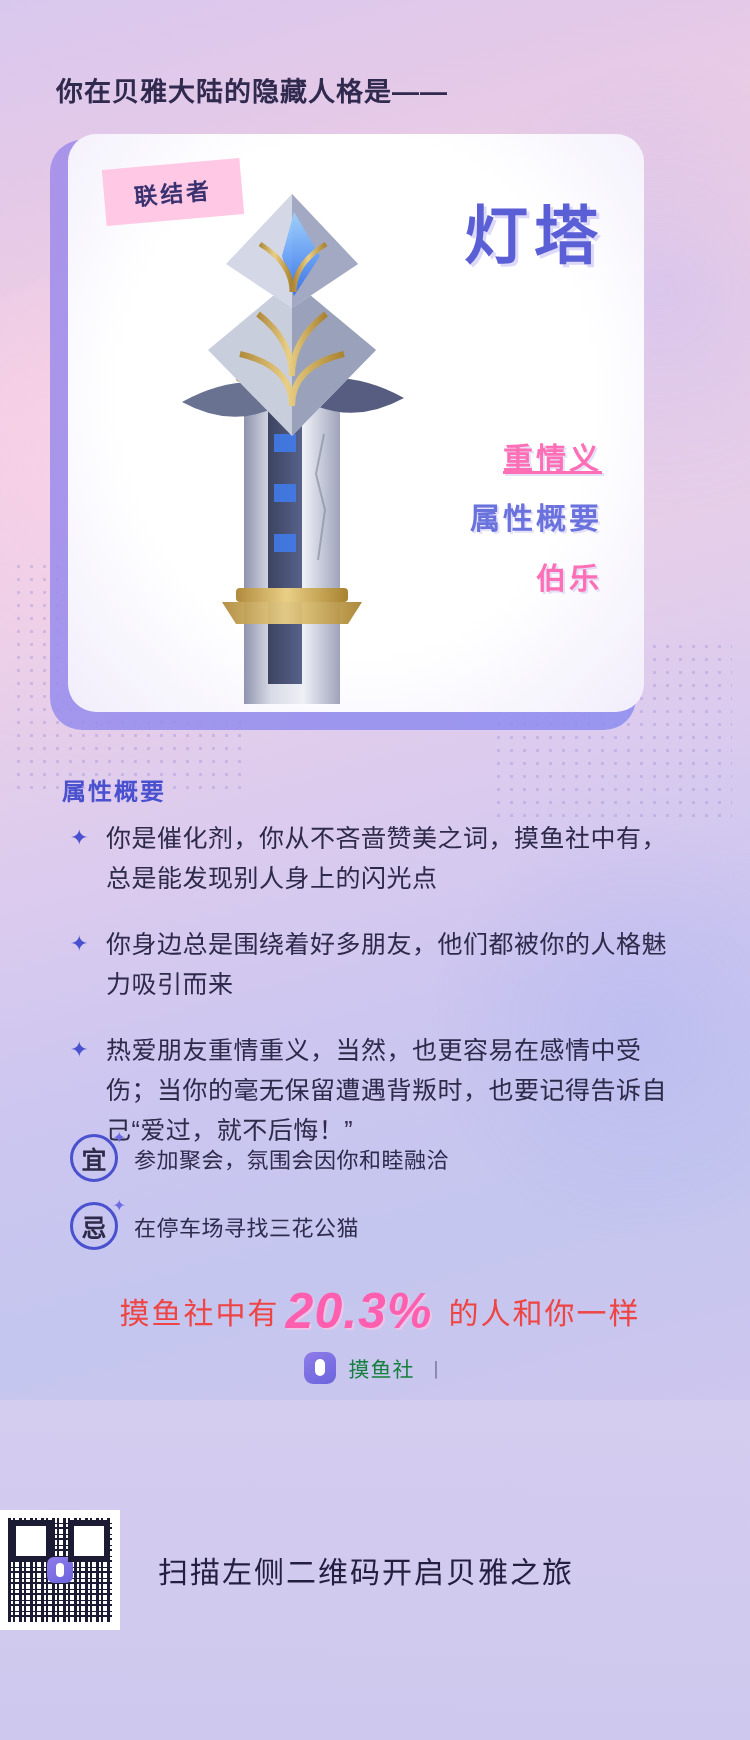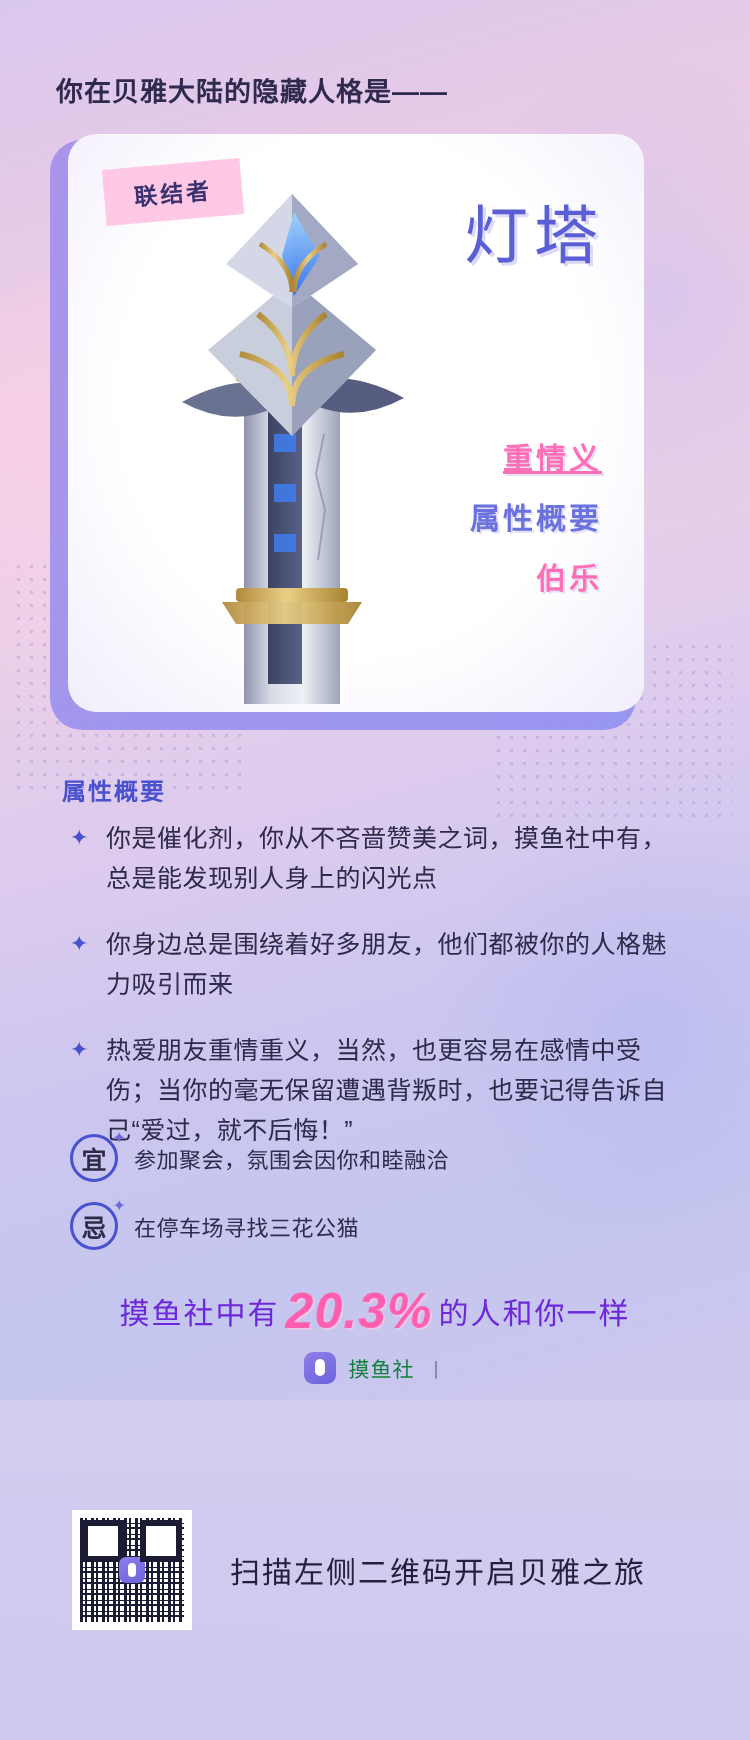--- a/index.html
+++ b/index.html
@@ -80,21 +80,21 @@
     left: 68px; top: 134px;
     width: 576px; height: 578px;
     border-radius: 28px;
     background: radial-gradient(ellipse at 50% 45%, #ffffff 58%, #f1edfb 100%);
     overflow: hidden;
   }
   .card-title {
     position: absolute;
     right: 40px; top: 50px;
     font-size: 64px;
-    font-weight: normal;
+    font-weight: bold;
     color: #5a5fd6;
     letter-spacing: 6px;
     text-shadow: 3px 3px 0 rgba(180,170,240,0.45);
   }
   .tag {
     position: absolute;
     left: 36px; top: 30px;
     transform: rotate(-5deg);
     background: #ffc8e4;
     color: #3a3270;
@@ -206,23 +206,24 @@
   
   .percent-line {
     position: absolute;
     left: 0; right: 0; top: 1282px;
     text-align: center;
     white-space: nowrap;
   }
   .percent-line .pre,
   .percent-line .post {
     font-size: 30px;
-    color: #6d28d9;
+    color: #ef4444;
     letter-spacing: 2px;
     vertical-align: middle;
+    margin-left: 10px;
   }
   .percent-line .num {
     font-size: 50px;
     font-weight: bold;
     font-style: italic;
     color: #ff5fae;
     letter-spacing: 1px;
     vertical-align: middle;
     margin: 0 6px;
     text-shadow: 2px 2px 0 rgba(255,200,230,0.6);
@@ -267,21 +268,20 @@
   }
 
   
   .footer {
     position: absolute;
     left: 0; right: 0; bottom: 0;
     height: 340px;
     background: linear-gradient(180deg, rgba(214,206,240,0.85), rgba(206,200,238,0.95));
     display: flex;
     align-items: center;
-    padding-left: 72px;
     gap: 38px;
   }
   .qr {
     width: 120px; height: 120px;
     background: #fff;
     padding: 8px;
     flex: none;
   }
   .qr-inner {
     width: 100%; height: 100%;

